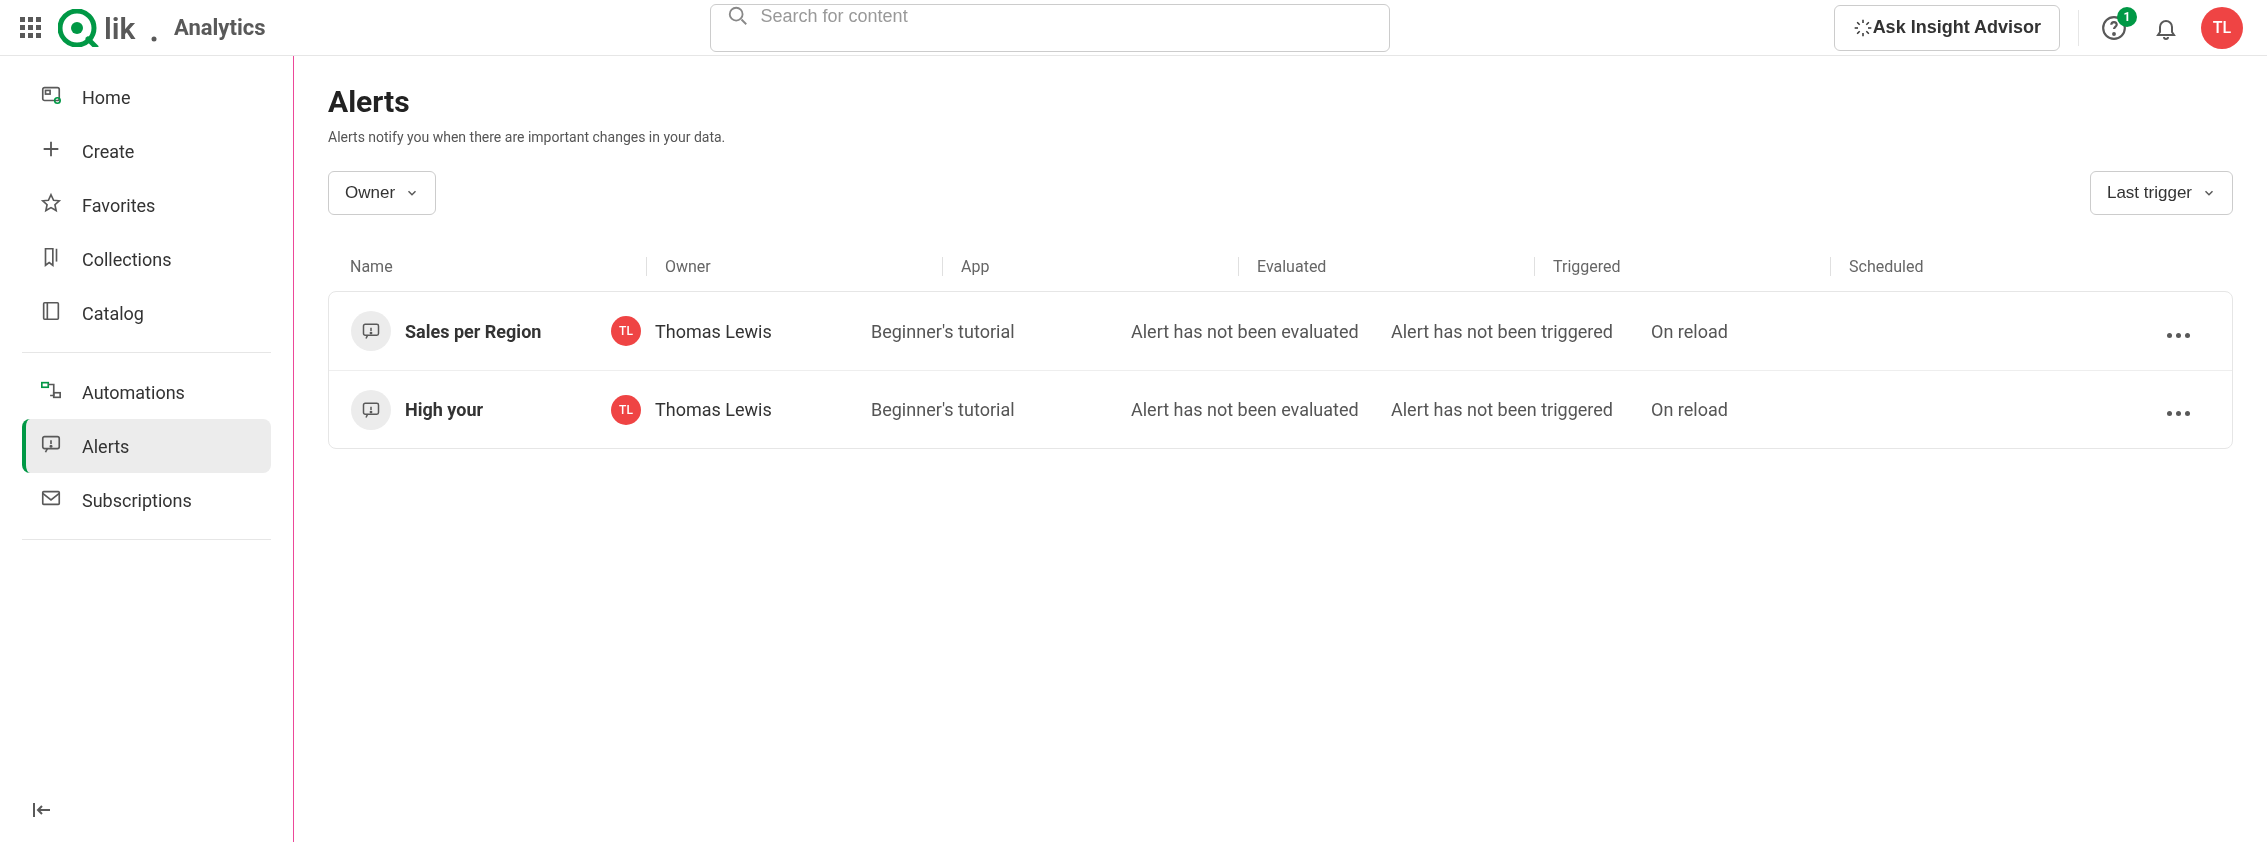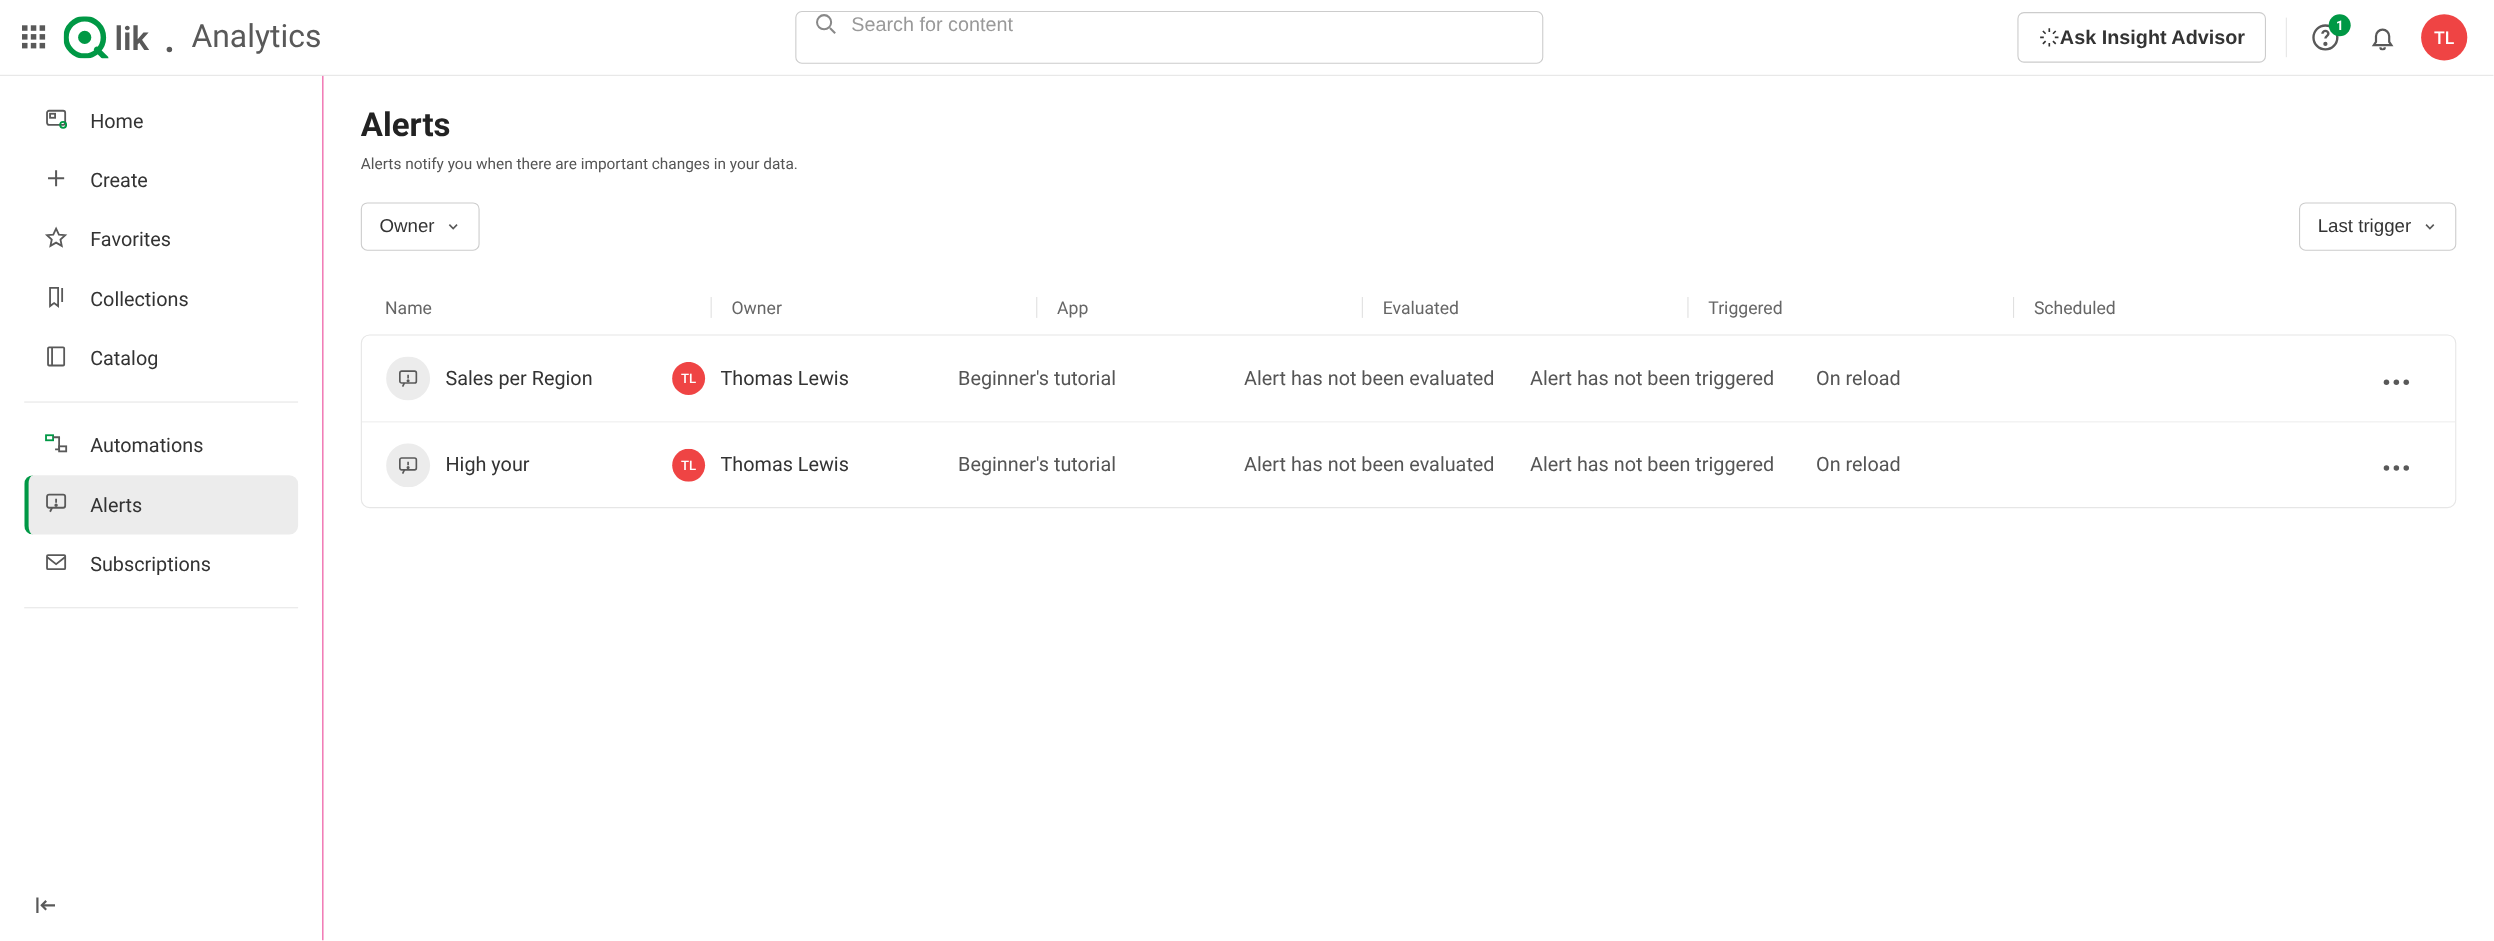--- a/index.html
+++ b/index.html
@@ -5,39 +5,39 @@
   * { box-sizing: border-box; }
   html, body {
     margin: 0; padding: 0;
     font-family: -apple-system, BlinkMacSystemFont, "Segoe UI", Roboto, Helvetica, Arial, sans-serif;
     background: #fff;
     color: #333;
     height: 100%;
   }
   
   .topbar {
-    height: 69px;
+    height: 56px;
     border-bottom: 1px solid #e6e6e6;
     display: flex;
     align-items: center;
     padding: 0 24px 0 20px;
     gap: 16px;
   }
   .apps-grid-btn {
     width: 22px; height: 22px;
     display: grid;
     grid-template-columns: repeat(3, 5px);
     grid-template-rows: repeat(3, 5px);
     gap: 3px;
     cursor: pointer;
   }
   .apps-grid-btn span { background: #595959; }
   .logo-block { display: flex; align-items: center; gap: 16px; }
   .qlik-logo { display:flex; align-items:center; color:#009845; font-weight:600; }
-  .product-name { font-size: 29px; color:#595959; font-weight:400; }
+  .product-name { font-size: 22px; color:#595959; font-weight:700; }
   .search-wrap { margin: 0 auto; }
   .search-box {
     width: 680px; height: 48px;
     border: 1px solid #ccc;
     border-radius: 6px;
     display: flex; align-items:flex-start;
     padding: 0 16px;
     color:#777;
     background:#fff;
   }
@@ -127,21 +127,21 @@
     display:grid;
     grid-template-columns: 260px 260px 260px 260px 260px 240px 1fr;
     padding: 0 22px;
     height:78px; align-items:center;
     font-size:18px; color:#333;
     border-top:1px solid #eee;
   }
   .row:first-child { border-top:none; }
   .cell { white-space:nowrap; overflow:hidden; text-overflow:ellipsis; min-width:0; padding-right:12px; }
   .cell.muted { color:#555; }
-  .name-cell { display:flex; align-items:center; gap:14px; font-weight:400; }
+  .name-cell { display:flex; align-items:center; gap:14px; font-weight:700; }
   .alert-chip {
     width:40px; height:40px; border-radius:50%; background:#ececec;
     display:flex; align-items:center; justify-content:center;
     flex-shrink:0;
   }
   .owner-cell { display:flex; align-items:center; gap:14px; }
   .more-btn {
     width:40px; height:40px; display:flex; align-items:center; justify-content:center;
     cursor:pointer; margin-left:auto;
   }

